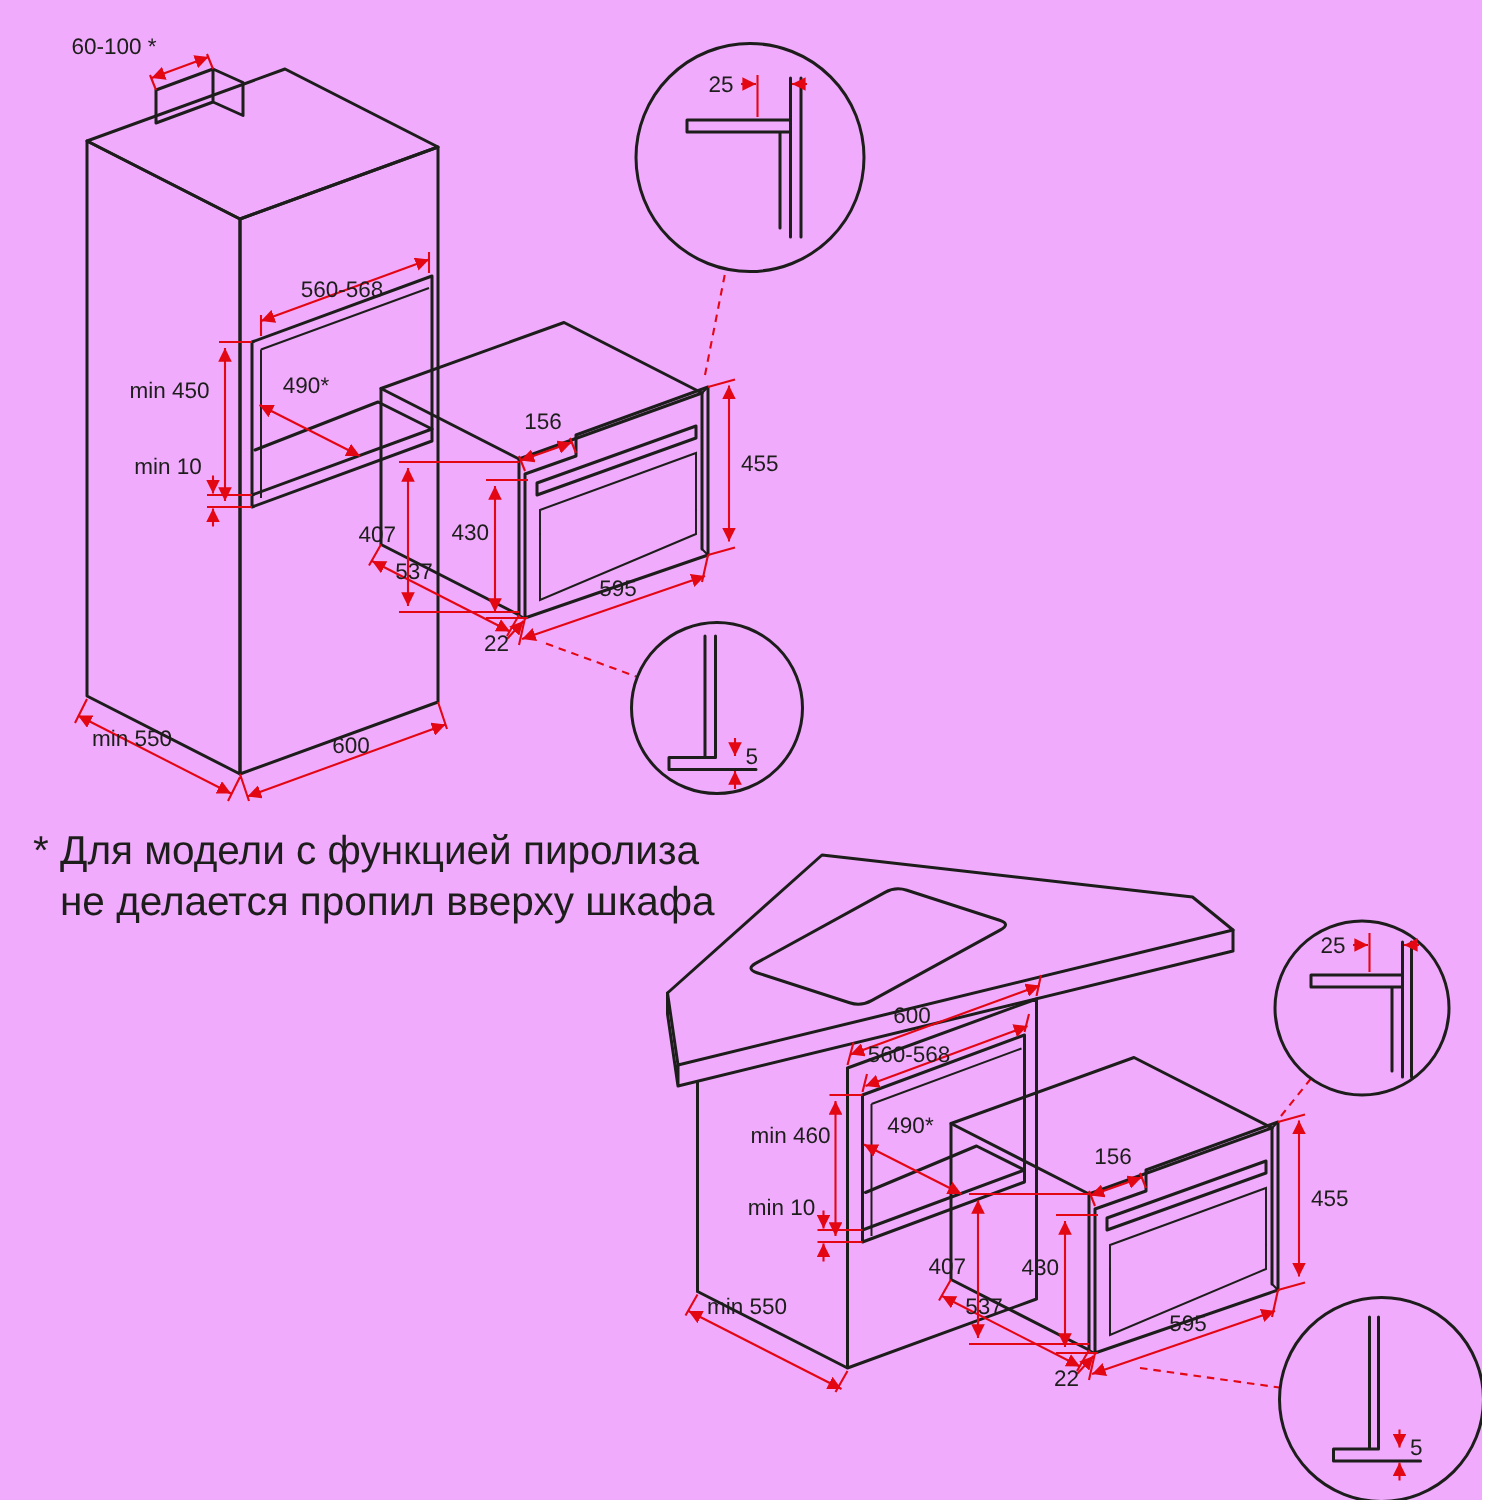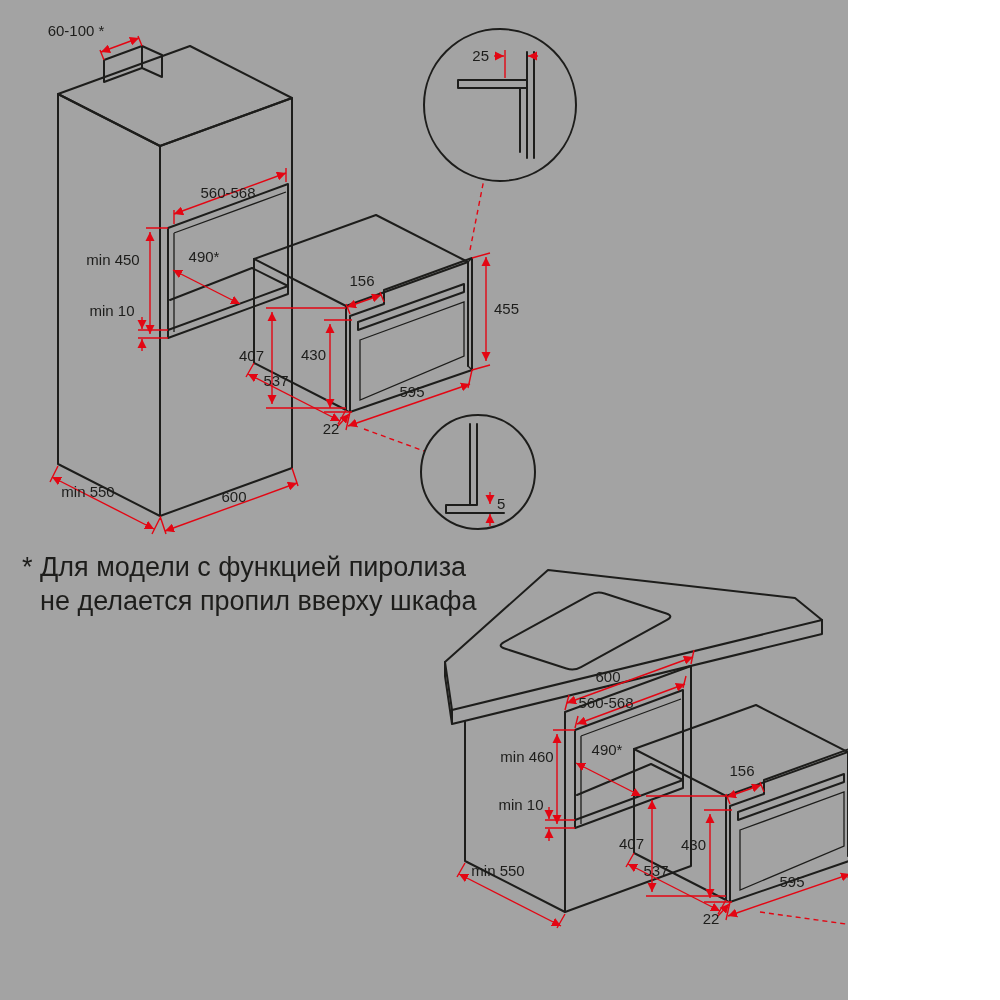--- a/index.html
+++ b/index.html
@@ -1,16 +1,16 @@
 <!DOCTYPE html>
 <html><head>
 <meta charset="utf-8">
 <style>
   html,body{margin:0;padding:0;background:#ffffff;}
-  .stage{position:relative;width:848px;height:1000px;background:#a3a3a3;overflow:hidden;}
+  .stage{position:relative;width:988px;height:1000px;background:#f0abfc;overflow:hidden;}
   svg{position:absolute;left:0;top:0;}
   .blk{stroke:#1d1d1b;stroke-width:2;fill:none;stroke-linejoin:round;stroke-linecap:round;}
   .blk-thin{stroke:#1d1d1b;stroke-width:1.3;fill:none;}
   .dimline{stroke:#e30613;stroke-width:1.4;fill:none;}
   .dashed{stroke:#e30613;stroke-width:1.4;fill:none;stroke-dasharray:5 4;}
   .dim{font-family:"Liberation Sans", sans-serif;font-size:15px;fill:#1d1d1b;}
   .note-text{font-family:"Liberation Sans", sans-serif;font-size:27px;fill:#1d1d1b;}
 </style>
 </head>
 <body>

